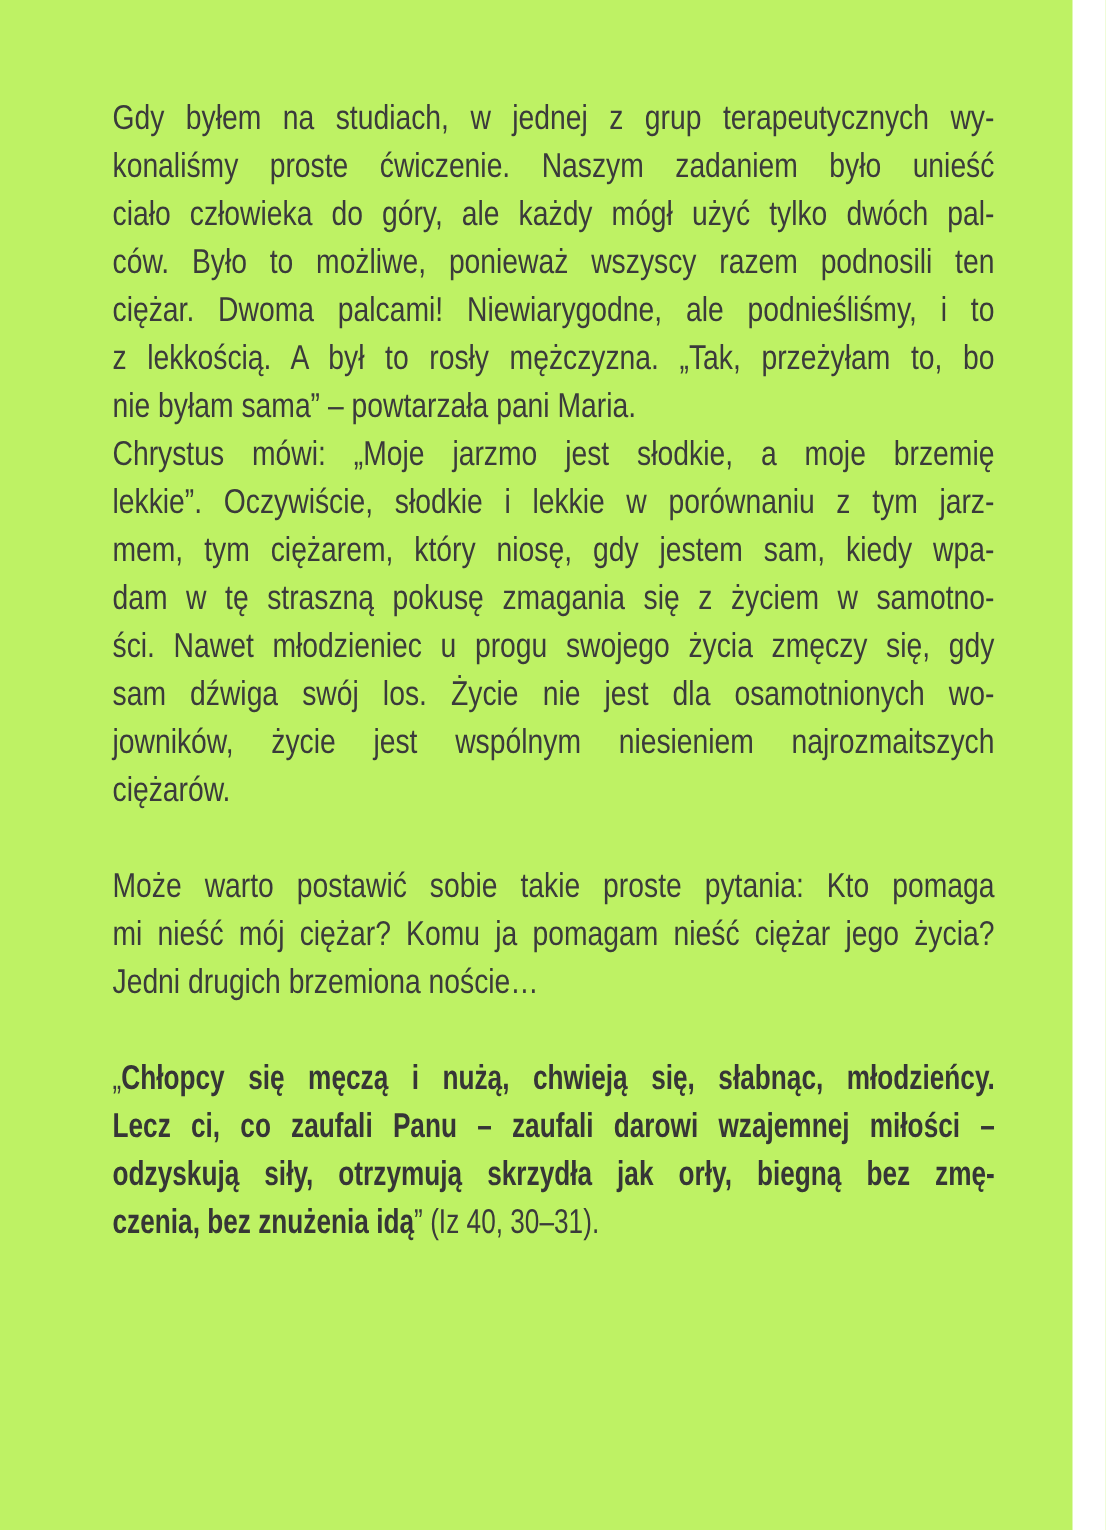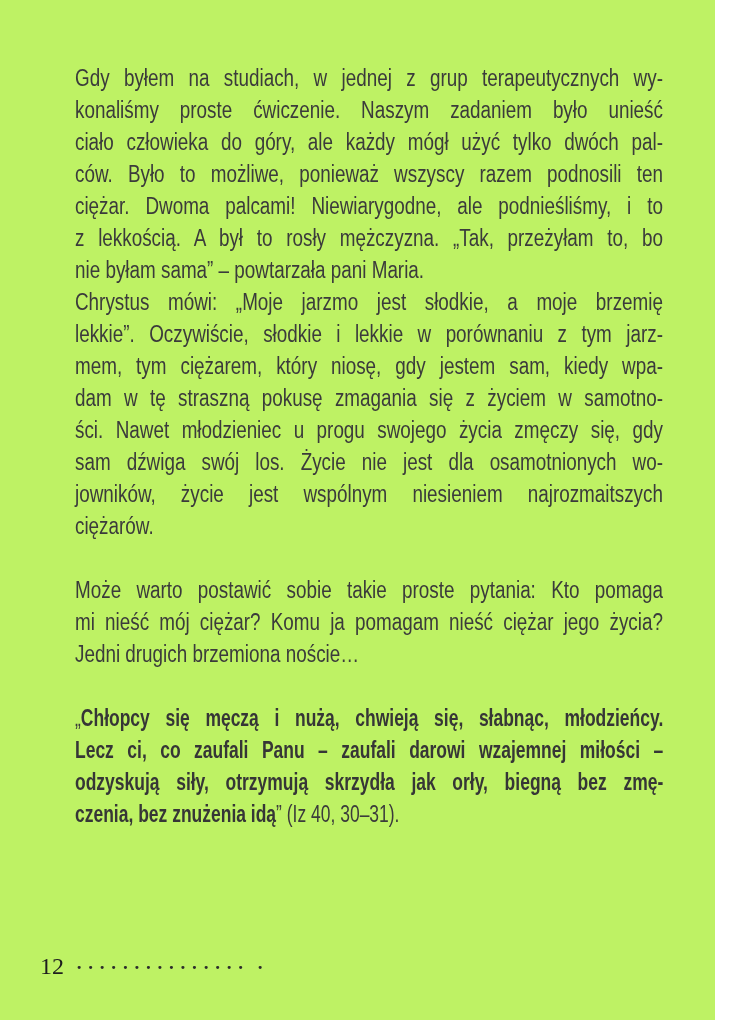--- a/index.html
+++ b/index.html
@@ -98,18 +98,13 @@
         <div class="line"><span class="seg-r">mi nieść mój ciężar? Komu ja pomagam nieść ciężar jego życia?</span></div>
         <div class="line last"><span class="seg-r">Jedni drugich brzemiona noście…</span></div>
       </div>
       <div class="para emph gap">
         <div class="line"><span class="seg-r">„</span><span class="seg-b">Chłopcy się męczą i nużą, chwieją się, słabnąc, młodzieńcy.</span></div>
         <div class="line"><span class="seg-b">Lecz ci, co zaufali Panu – zaufali darowi wzajemnej miłości –</span></div>
         <div class="line"><span class="seg-b">odzyskują siły, otrzymują skrzydła jak orły, biegną bez zmę-</span></div>
         <div class="line last"><span class="seg-b">czenia, bez znużenia idą</span><span class="seg-r">” (Iz 40, 30–31).</span></div>
       </div>
     </div>
-  <div class="footer">
-    <span class="page-num">12</span>
-    <span class="dot-leader">···············</span>
-    <span class="end-dot">·</span>
-  </div>
 </div>
 
 </body></html>

